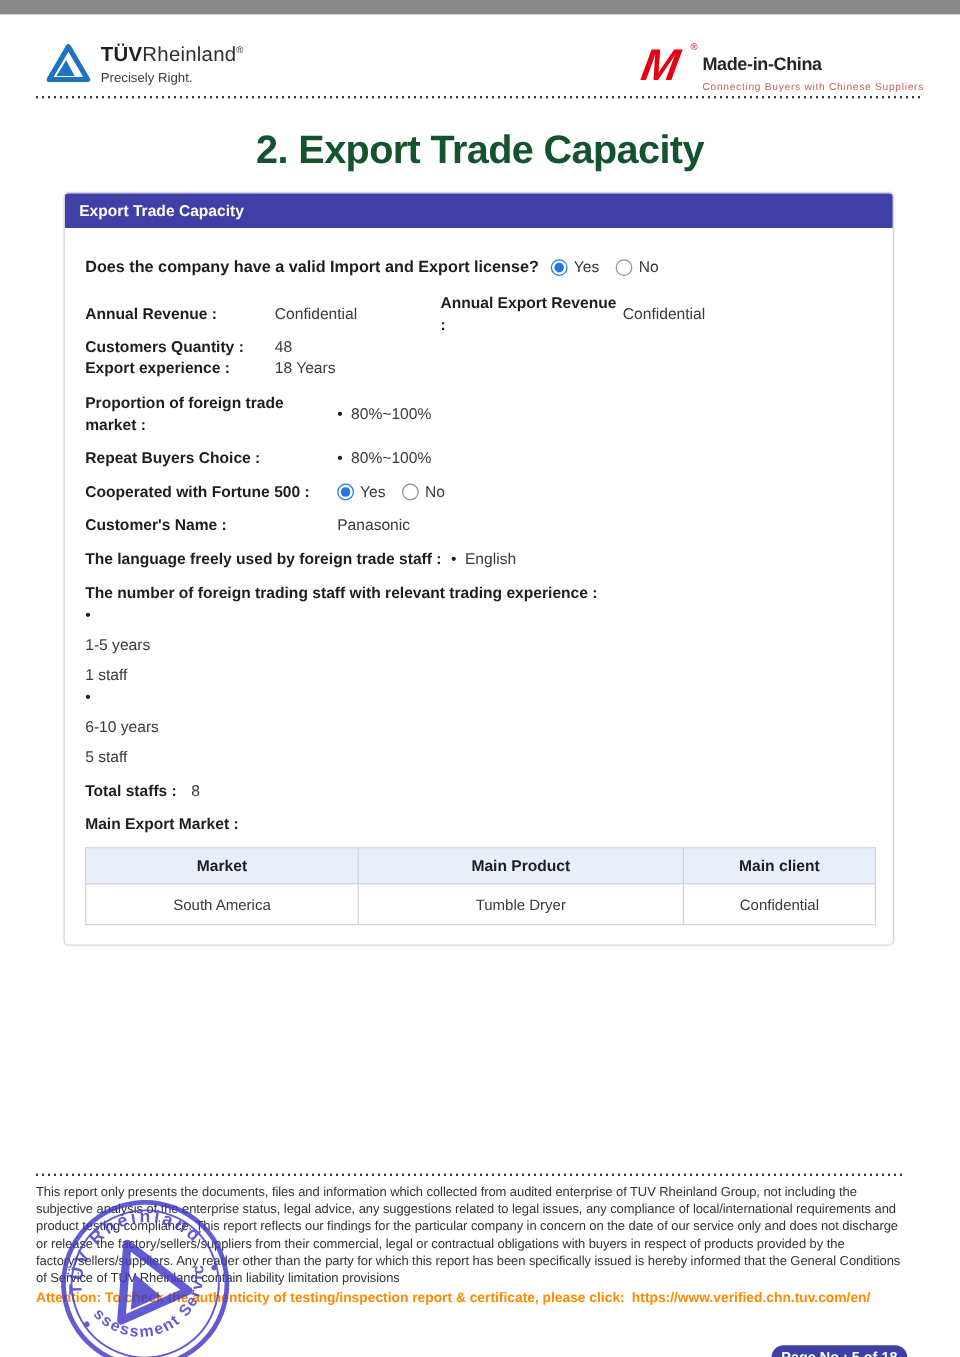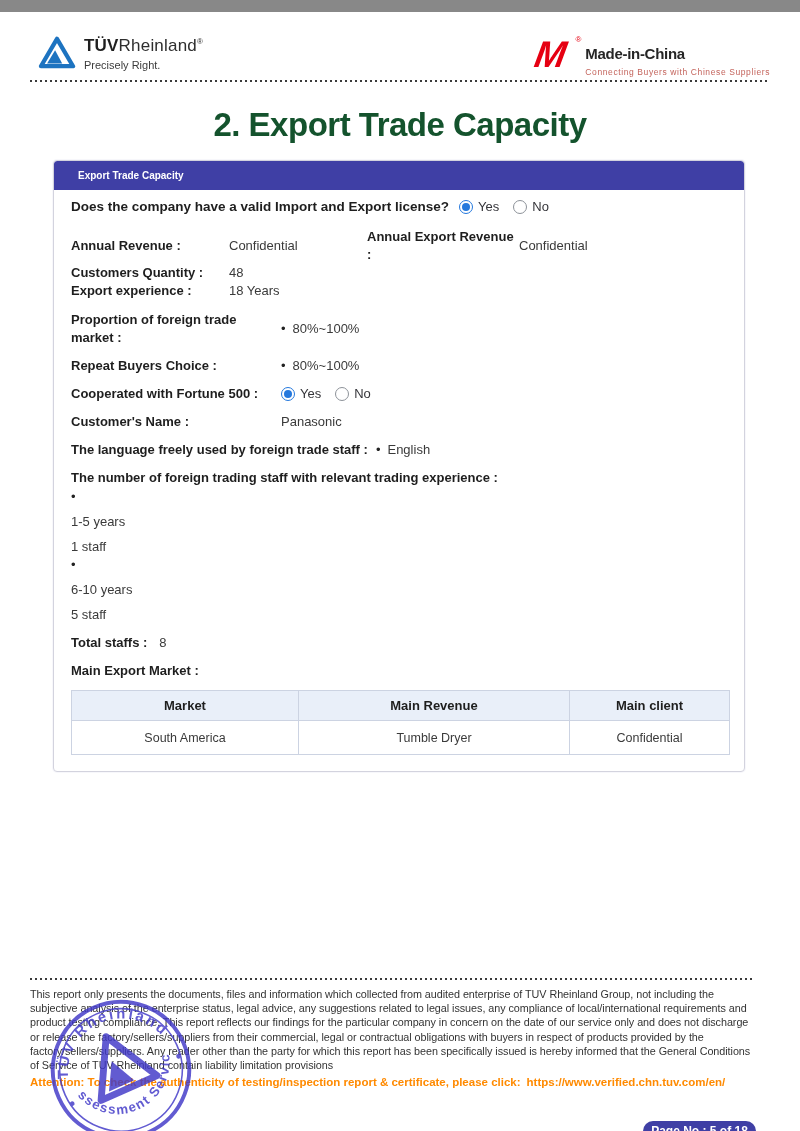--- a/index.html
+++ b/index.html
@@ -25,22 +25,22 @@
   .mic-name{font-size:15px;font-weight:bold;color:#262626;letter-spacing:-.3px;line-height:24px;margin-top:6px;}
   .mic-tagline{font-size:8.5px;color:#c4645c;letter-spacing:.6px;margin-top:1px;}
 
   .dotline{height:2px;background:repeating-linear-gradient(to right,#3b3b3b 0 2px,transparent 2px 5px);}
   .dotline.top{margin:2px 30px 0 30px;}
 
   h1.title{margin-top:24px;text-align:center;font-size:33px;font-weight:bold;color:#14532d;letter-spacing:-.5px;}
 
   
   .panel{width:692px;margin:16px 0 0 53px;border:1px solid #d3d3de;border-radius:4px;background:#fff;overflow:hidden;box-shadow:0 0 0 1px rgba(240,240,248,.5);}
-  .panel-bar{height:29px;background:var(--accent);color:#fff;font-size:10px;font-weight:bold;line-height:29px;padding-left:24px;border-radius:3px 3px 0 0;}
-  .panel-body{padding:8px 17px 16px 17px;font-size:13px;color:var(--ink);}
+  .panel-bar{height:29px;background:var(--accent);color:#fff;font-size:13px;font-weight:bold;line-height:29px;padding-left:12px;border-radius:3px 3px 0 0;}
+  .panel-body{padding:24px 17px 16px 17px;font-size:13px;color:var(--ink);}
   .row{display:flex;align-items:center;line-height:18px;}
   .lbl{font-weight:bold;color:var(--ink);flex:none;}
   .val{color:var(--val);}
   .w1{width:158px;} .vw1{width:138px;} .w2b{width:152px;} .wq{width:210px;}
   .mb12{margin-bottom:12px;} .mb11{margin-bottom:11px;} .mb10{margin-bottom:10px;}
   .q{font-size:13.5px;}
   .radios{display:flex;align-items:center;gap:14px;margin-left:10px;}
   .ropt{display:flex;align-items:center;gap:5px;cursor:pointer;}
   .radio{width:14px;height:14px;border-radius:50%;border:1.5px solid #8d9299;background:#fff;flex:none;}
   .radio.sel{border-color:var(--radio);position:relative;}
@@ -192,21 +192,21 @@
 
       <table class="mkt">
         <colgroup>
             <col class="c1">
             <col class="c2">
             <col class="c3">
           </colgroup>
         <thead>
           <tr>
             <th>Market</th>
-            <th>Main Revenue</th>
+            <th>Main Product</th>
             <th>Main client</th>
           </tr>
         </thead>
         <tbody>
           <tr>
             <td>South America</td>
             <td>Tumble Dryer</td>
             <td>Confidential</td>
           </tr>
         </tbody>

